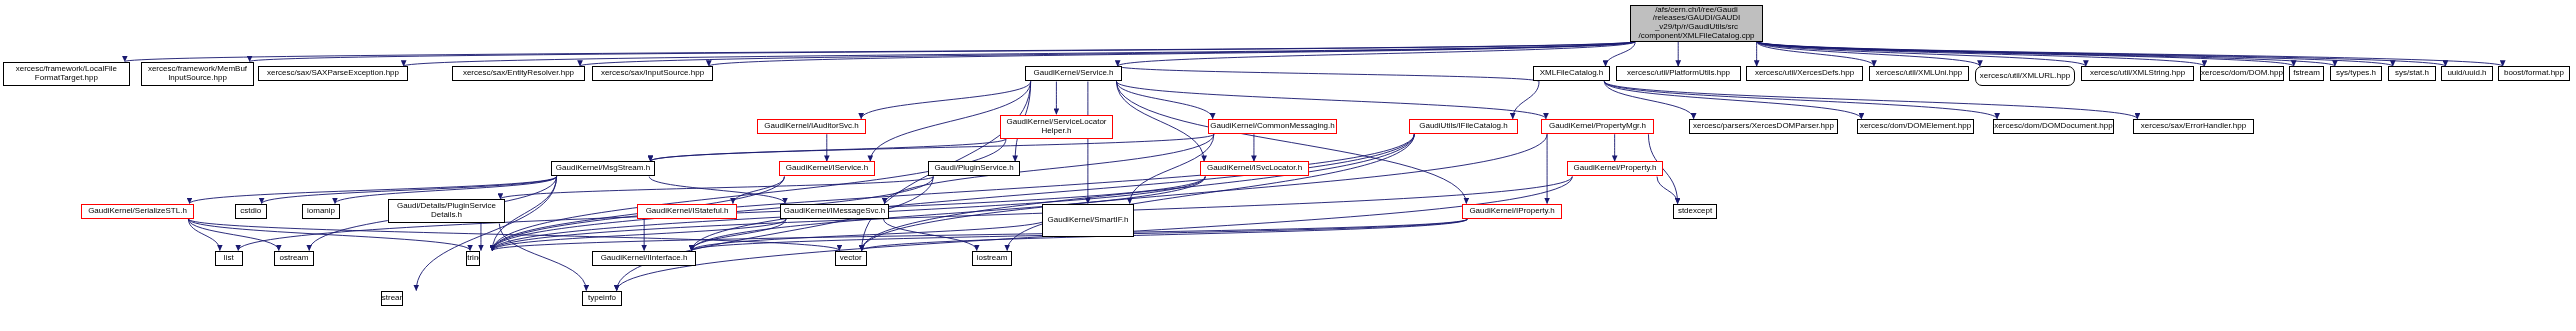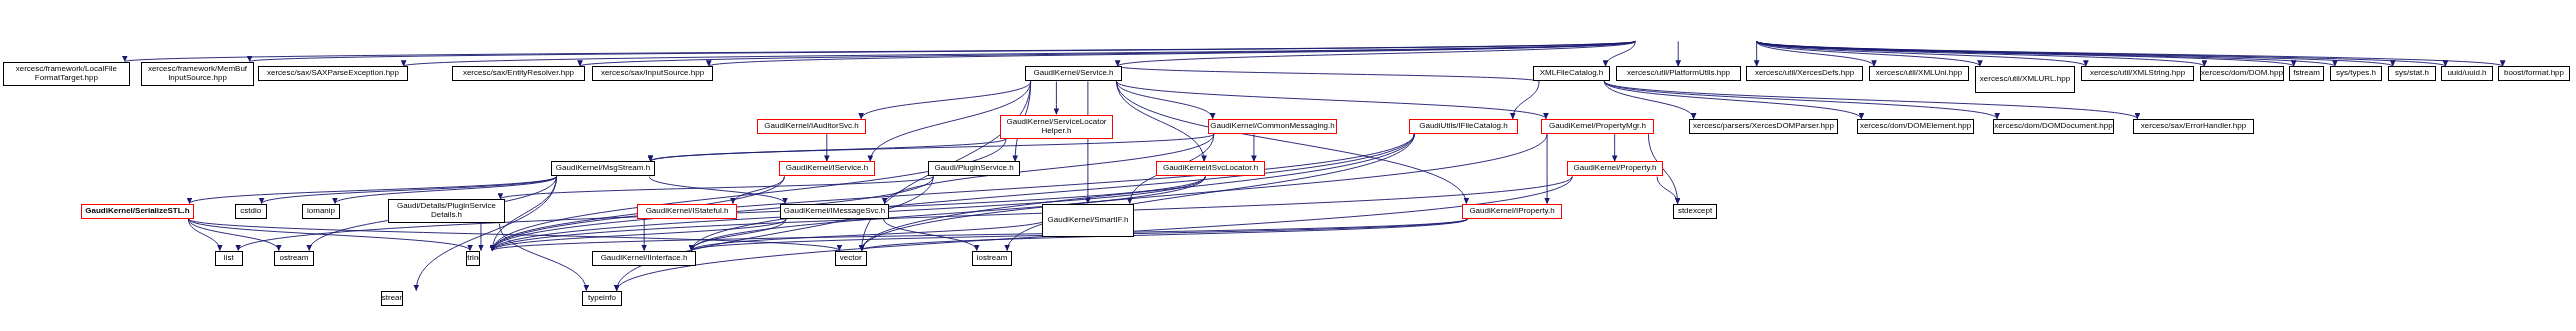--- a/index.html
+++ b/index.html
@@ -123,20 +123,26 @@
       <path d="M1630,308 C1630,372.5 860,372.5 860,437" fill="none" stroke="#191970" stroke-width="1.6" marker-end="url(#arr)"></path>
       <path d="M1630,308 C1630,407.5 1077,407.5 1077,507" fill="none" stroke="#191970" stroke-width="1.6" marker-end="url(#arr)"></path>
       <path d="M840,390 C840,413.5 840,413.5 840,437" fill="none" stroke="#191970" stroke-width="1.6" marker-end="url(#arr)"></path>
       <path d="M872,390 C872,448.5 1024,448.5 1024,507" fill="none" stroke="#191970" stroke-width="1.6" marker-end="url(#arr)"></path>
       <path d="M1125,382 C1125,409.5 1125,409.5 1125,437" fill="none" stroke="#191970" stroke-width="1.6" marker-end="url(#arr)"></path>
       <path d="M1373,382 C1373,409.5 1208,409.5 1208,437" fill="none" stroke="#191970" stroke-width="1.6" marker-end="url(#arr)"></path>
       <path d="M1373,382 C1373,409.5 860,409.5 860,437" fill="none" stroke="#191970" stroke-width="1.6" marker-end="url(#arr)"></path>
       <path d="M1543,382 C1543,409.5 1706,409.5 1706,437" fill="none" stroke="#191970" stroke-width="1.6" marker-end="url(#arr)"></path>
       <path d="M1830,382 C1830,409.5 1208,409.5 1208,437" fill="none" stroke="#191970" stroke-width="1.6" marker-end="url(#arr)"></path>
     </svg>
+<div class="node main" style="left: 1630px; top: 4.6px; width: 133px; height: 37px;">
+      <div class="lbl">/afs/cern.ch/l/ree/Gaudi</div>
+      <div class="lbl">/releases/GAUDI/GAUDI</div>
+      <div class="lbl">_v29/tp/r/GaudiUtils/src</div>
+      <div class="lbl">/component/XMLFileCatalog.cpp</div>
+    </div>
     <div class="node plain" style="left: 2.9px; top: 62px; width: 127px; height: 24px;">
       <div class="lbl">xercesc/framework/LocalFile</div>
       <div class="lbl">FormatTarget.hpp</div>
     </div>
     <div class="node plain" style="left: 141px; top: 62px; width: 113px; height: 24px;">
       <div class="lbl">xercesc/framework/MemBuf</div>
       <div class="lbl">InputSource.hpp</div>
     </div>
     <div class="node plain" style="left: 258px; top: 66px; width: 150px; height: 15px;">
       <div class="lbl">xercesc/sax/SAXParseException.hpp</div>
@@ -155,21 +161,21 @@
     </div>
     <div class="node plain" style="left: 1616px; top: 66px; width: 125px; height: 15px;">
       <div class="lbl">xercesc/util/PlatformUtils.hpp</div>
     </div>
     <div class="node plain" style="left: 1746px; top: 66px; width: 117px; height: 15px;">
       <div class="lbl">xercesc/util/XercesDefs.hpp</div>
     </div>
     <div class="node plain" style="left: 1869px; top: 66px; width: 100px; height: 15px;">
       <div class="lbl">xercesc/util/XMLUni.hpp</div>
     </div>
-    <div class="node plain" style="left: 1975px; top: 66px; width: 100px; height: 27px;">
+    <div class="node plain" style="left: 1975px; top: 66px; width: 100px; height: 20px; border-radius: 7px;">
       <div class="lbl">xercesc/util/XMLURL.hpp</div>
     </div>
     <div class="node plain" style="left: 2081px; top: 66px; width: 113px; height: 15px;">
       <div class="lbl">xercesc/util/XMLString.hpp</div>
     </div>
     <div class="node plain" style="left: 2200px; top: 66px; width: 84px; height: 15px;">
       <div class="lbl">xercesc/dom/DOM.hpp</div>
     </div>
     <div class="node plain" style="left: 2289px; top: 66px; width: 35px; height: 15px;">
       <div class="lbl">fstream</div>
@@ -216,27 +222,27 @@
     </div>
     <div class="node linked" style="left: 551px; top: 161px; width: 104px; height: 15px;">
       <div class="lbl">GaudiKernel/MsgStream.h</div>
     </div>
     <div class="node red" style="left: 779px; top: 161px; width: 96px; height: 15px;">
       <div class="lbl">GaudiKernel/IService.h</div>
     </div>
     <div class="node linked" style="left: 928px; top: 161px; width: 92px; height: 15px;">
       <div class="lbl">Gaudi/PluginService.h</div>
     </div>
-    <div class="node red" style="left: 1156px; top: 161px; width: 109px; height: 15px;">
+    <div class="node red" style="left: 1200px; top: 161px; width: 109px; height: 15px;">
       <div class="lbl">GaudiKernel/ISvcLocator.h</div>
     </div>
     <div class="node red" style="left: 1567px; top: 161px; width: 96px; height: 15px;">
       <div class="lbl">GaudiKernel/Property.h</div>
     </div>
-    <div class="node red" style="left: 81px; top: 204px; width: 113px; height: 15px; font-weight: bold;">
+    <div class="node red" style="left: 81px; top: 204px; width: 113px; height: 15px;">
       <div class="lbl">GaudiKernel/SerializeSTL.h</div>
     </div>
     <div class="node plain" style="left: 235px; top: 204px; width: 31.5px; height: 15px;">
       <div class="lbl">cstdio</div>
     </div>
     <div class="node plain" style="left: 302px; top: 204px; width: 38px; height: 15px;">
       <div class="lbl">iomanip</div>
     </div>
     <div class="node linked" style="left: 388px; top: 199px; width: 117px; height: 24px;">
       <div class="lbl">Gaudi/Details/PluginService</div>

